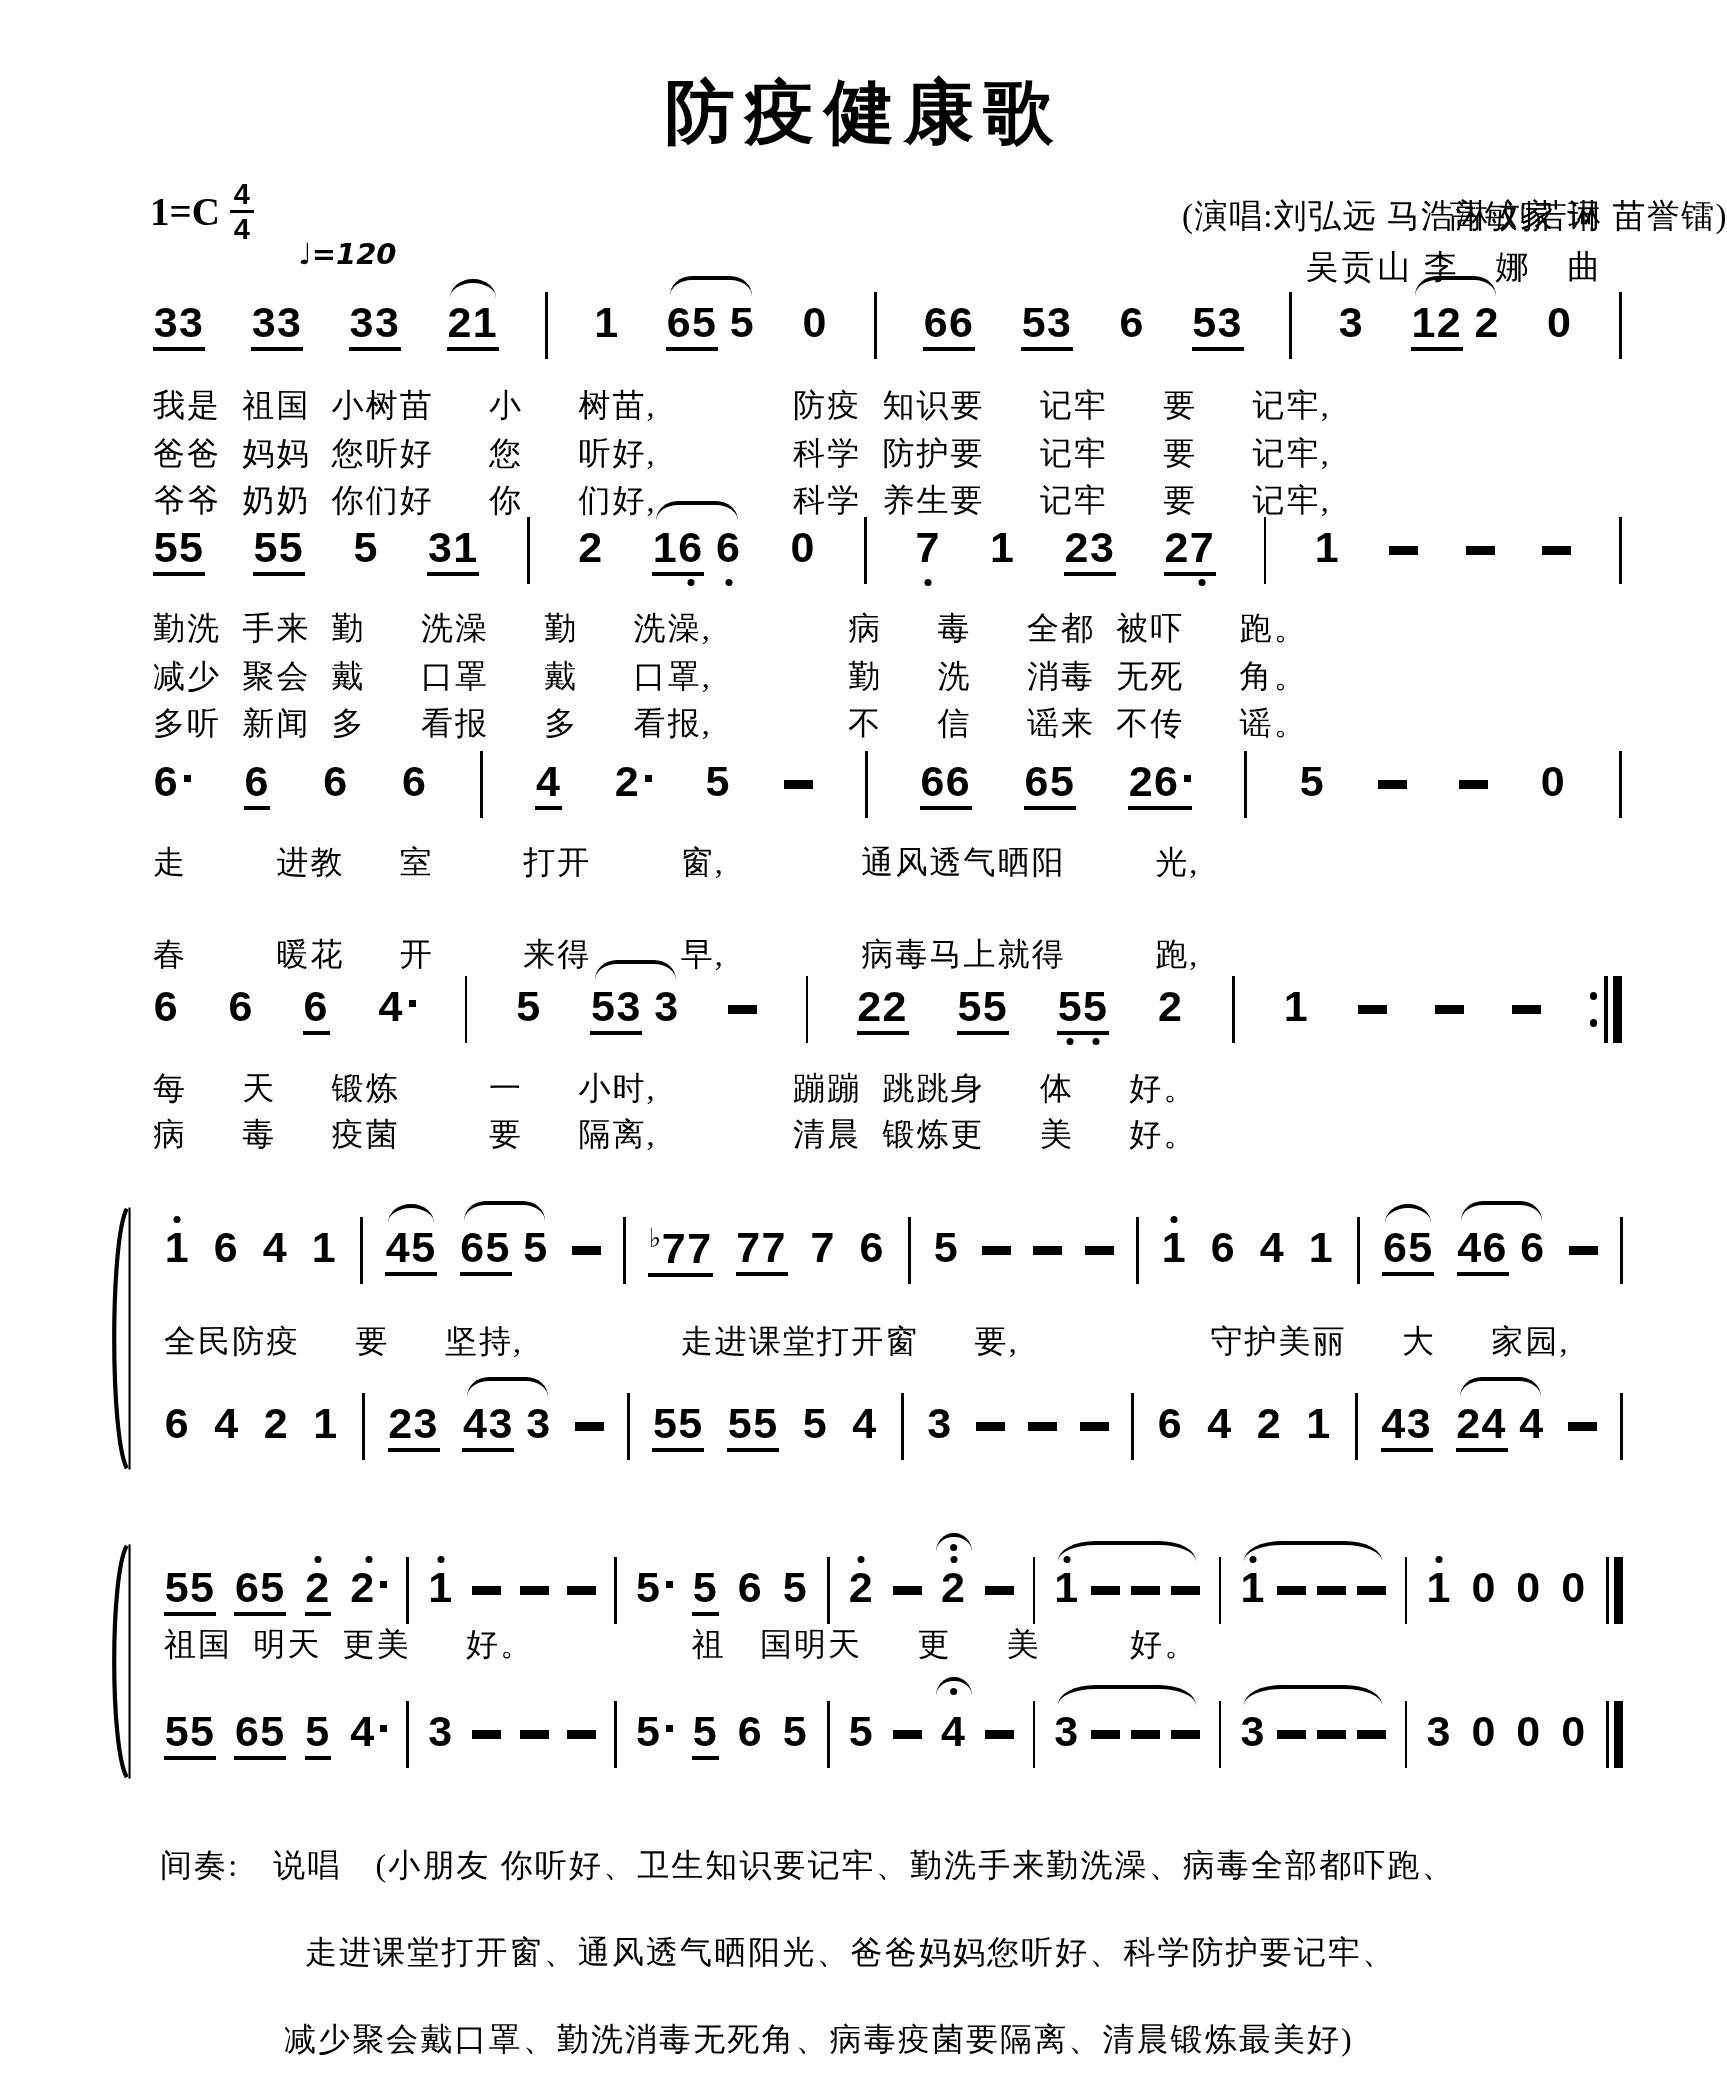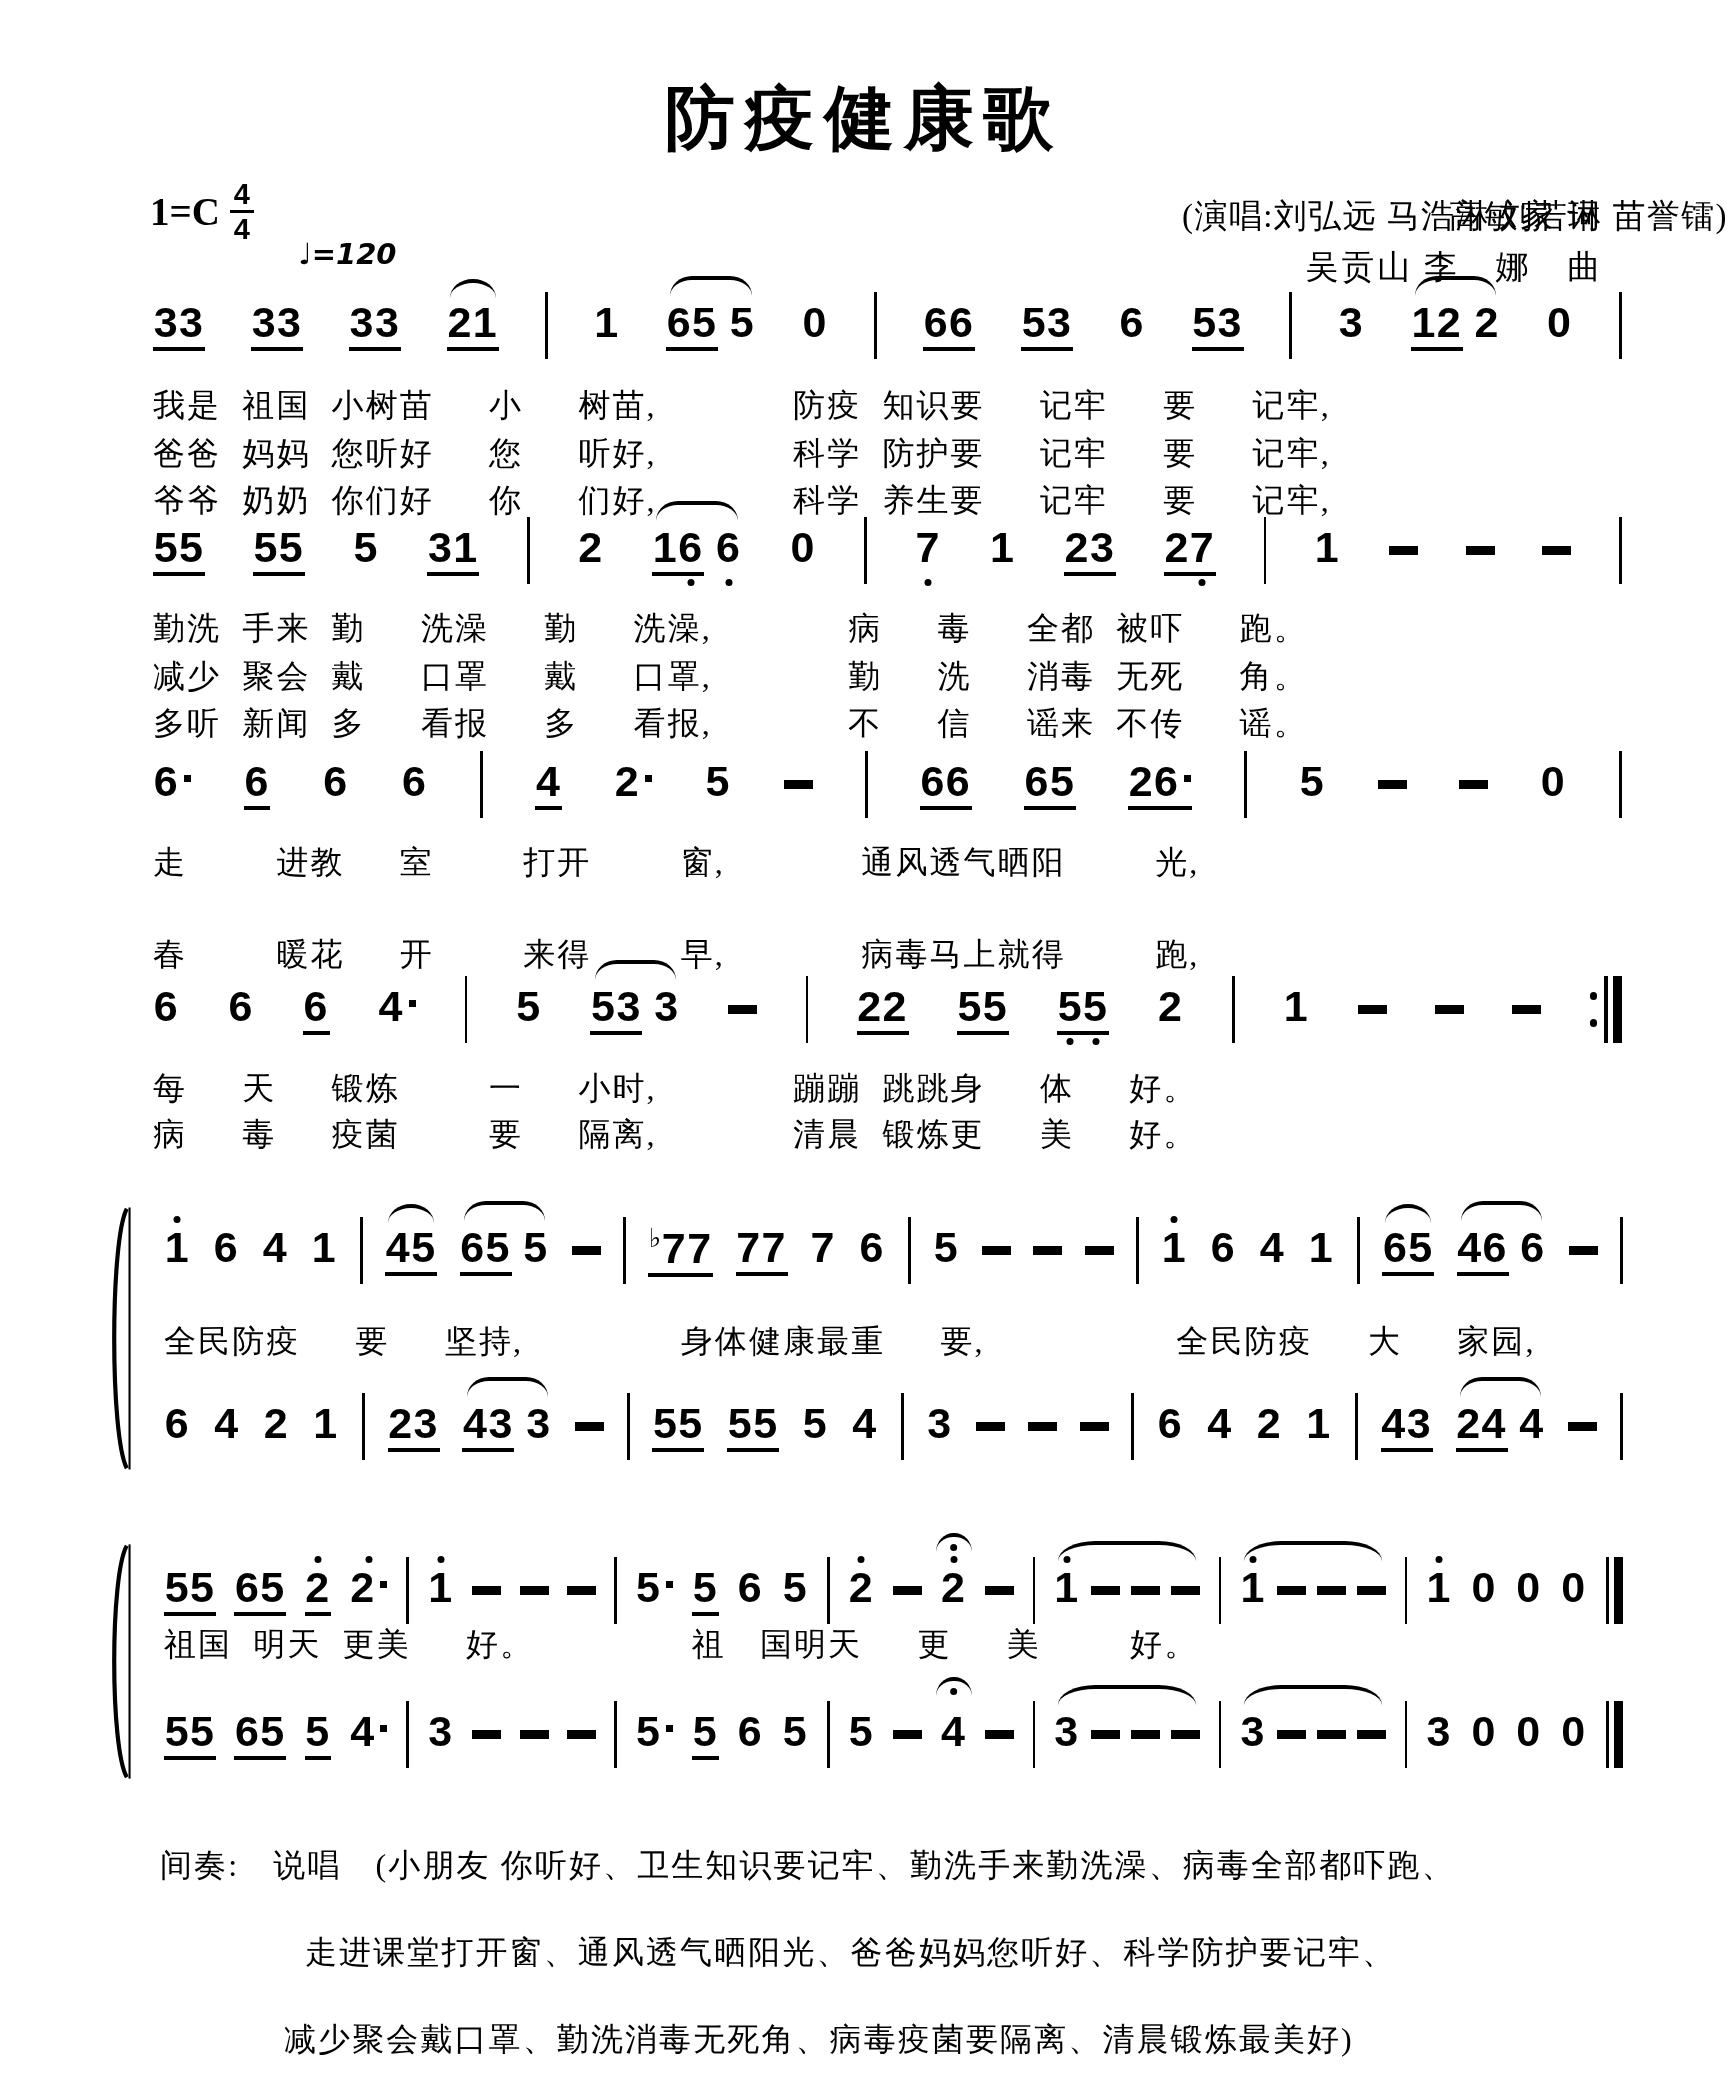--- a/index.html
+++ b/index.html
@@ -1,20 +1,20 @@
 <!DOCTYPE html>
 <html style="font-size:11px"><head>
 <meta charset="utf-8">
 <style>
   html,body{margin:0;padding:0;background:#fff;}
   .page{position:relative;width:1728px;height:2097px;background:#ffffff;color:#000;overflow:hidden;
         font-family:"Liberation Serif",serif;}
   
   .title{position:absolute;top:66px;left:0;width:100%;text-align:center;
-         font-size:70px;font-weight:bold;letter-spacing:9.7px;margin-top:6px;}
+         font-size:70px;font-weight:bold;letter-spacing:9.7px;}
   .keysig{position:absolute;left:150px;top:180px;display:flex;align-items:center;
           font-weight:bold;font-size:39px;font-family:"Liberation Serif",serif;justify-content:center;}
   .frac{display:inline-flex;flex-direction:column;align-items:center;
         font-size:29px;line-height:1.0;margin-left:9.7px;font-family:"Liberation Sans",sans-serif;}
   .frac .ftop{border-bottom:3.5px solid #000;padding:0 4.2px 1.4px;}
   .frac .fbot{padding-top:1.4px;}
   .tempo{position:absolute;left:298px;top:237px;font-weight:bold;font-size:29px;
          font-family:"DejaVu Sans",sans-serif;font-style:italic;}
   .performers{position:absolute;top:194px;left:0;width:100%;text-align:right;font-size:33px;letter-spacing:1.4px;}
   .lyricist{position:absolute;top:194px;right:125px;font-size:33px;letter-spacing:2.8px;}
@@ -402,21 +402,21 @@
           <span class="ch"><span class="d">4</span></span>
           <span class="ch"><span class="d">6</span></span>
         </span>
         <span class="tok">
           <span class="ch"><span class="d">6</span></span>
         </span>
       </span>
       <span class="dash"></span>
       <span class="bar"></span>
     </div>
-  <div class="lyr lyr-sys" style="top:1320px">全民防疫　 要　 坚持,　　　　 身体健康最重　 要,　　　　　 全民防疫　 大　 家园,</div>
+  <div class="lyr lyr-sys" style="top:1320px">全民防疫　 要　 坚持,　　　　 走进课堂打开窗　 要,　　　　　 守护美丽　 大　 家园,</div>
   <div class="noteline nl-sys" style="top:1393px">
       <span class="tok">
         <span class="ch"><span class="d">6</span></span>
       </span>
       <span class="tok">
         <span class="ch"><span class="d">4</span></span>
       </span>
       <span class="tok">
         <span class="ch"><span class="d">2</span></span>
       </span>

